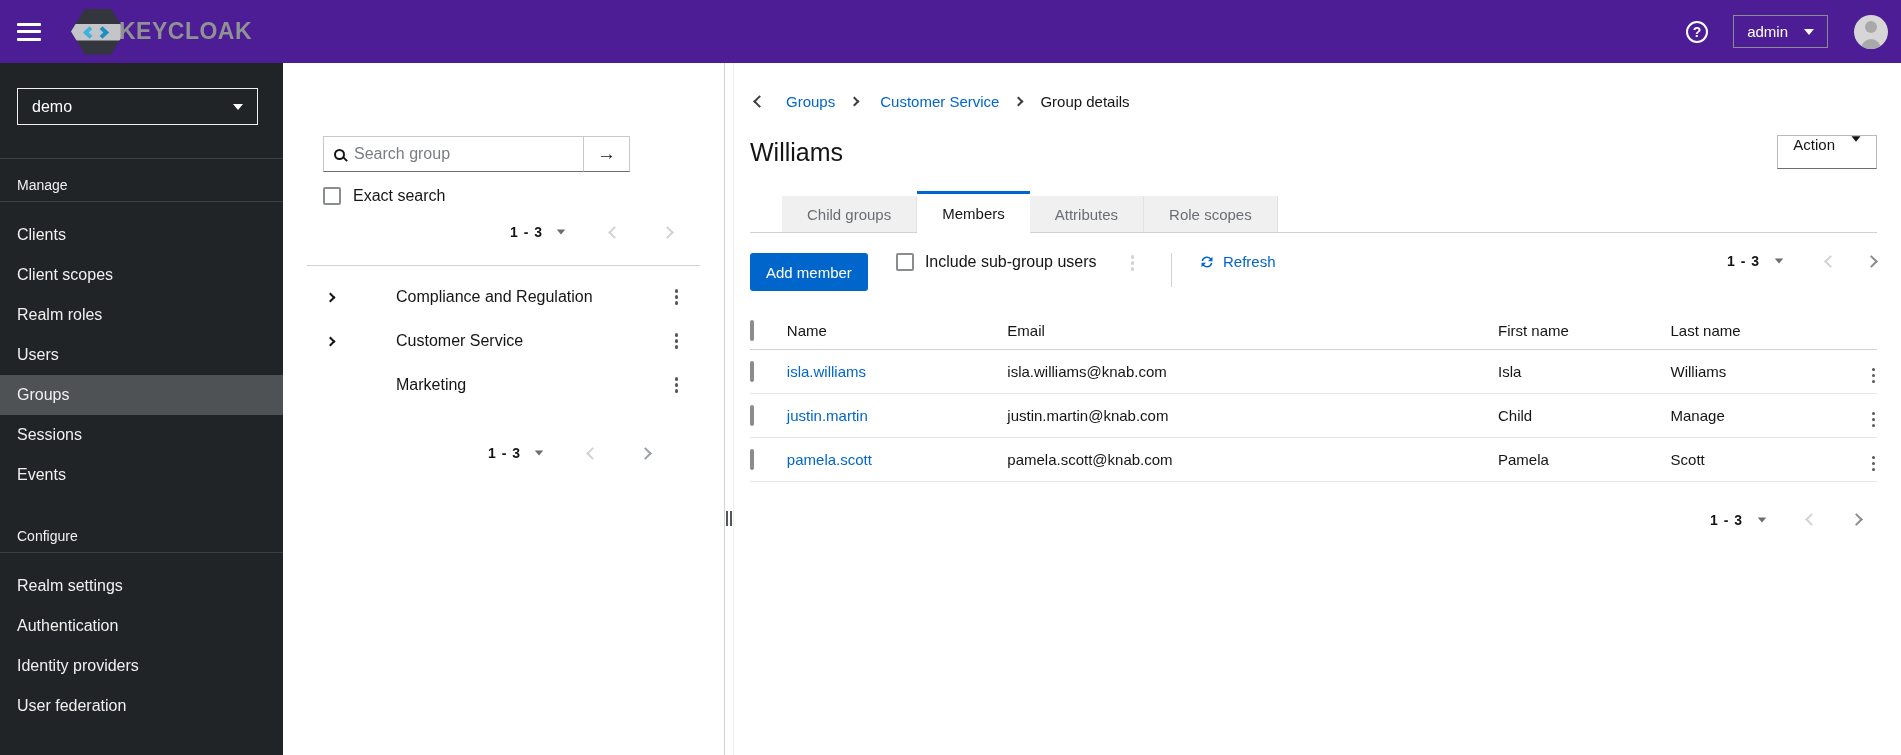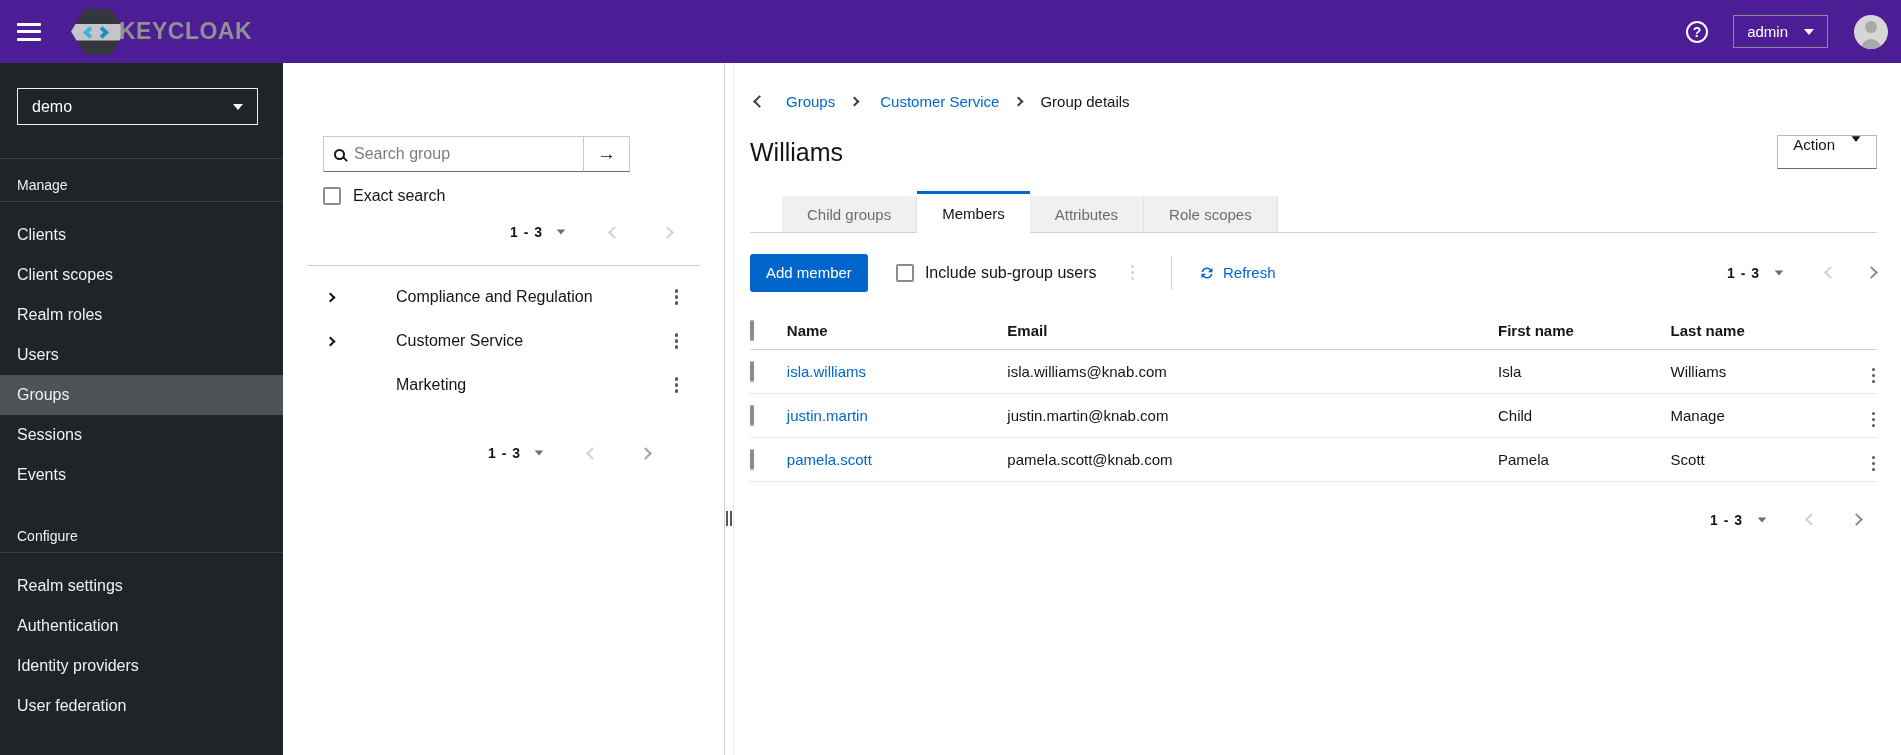--- a/index.html
+++ b/index.html
@@ -123,38 +123,38 @@
     display:flex; align-items:flex-start; padding:0 15px; font-size:15px; color:#151515; cursor:pointer; }
   .action-btn .caret { margin-left:16px; color:#151515; transform:scale(0.9); }
   .tabs { margin-top:22px; display:flex; align-items:flex-end; height:42px;
     border-bottom:1px solid #d2d2d2; padding-left:32px;text-align:center; }
   .tab { height:36px; background:#f0f0f0; display:flex; align-items:center; padding:0 25px;
     font-size:15px; color:#6a6e73; cursor:pointer; border-right:1px solid #e2e2e2; }
   .tab.active { height:42px; background:#ffffff; border-top:3px solid #0066cc; color:#151515;
     margin-bottom:-1px; border-right:none; }
   .tab.after-active { border-left:none; }
 
-  .toolbar { margin-top:20px; display:flex; align-items:center; height:39px; }
+  .toolbar { margin-top:20px; display:flex; align-items:flex-start; height:39px; }
   .btn-primary { height:38px; background:#0066cc; color:#ffffff; border:none; border-radius:3px;
     font-size:15px; padding:0 16px; cursor:pointer; font-family:"Liberation Sans",sans-serif; }
   .include-group { display:flex; align-items:center; margin-left:28px; }
   .include-group label { margin-left:11px; font-size:16px; color:#151515; }
   .toolbar .kebab.light { margin-left:32px; }
   .toolbar-divider { width:1px; height:34px; background:#d2d2d2; margin-left:35px; }
   .refresh-link { display:flex; align-items:center; margin-left:27px; color:#0066cc; font-size:15px;
     cursor:pointer; }
   .refresh-link svg { margin-right:8px; }
   .toolbar-spacer { flex:1; }
   .main-pg { padding-right:1px; }
   .main-pg .pg-caret { margin-left:14px; }
   .main-pg .chev-left { margin-left:42px; }
   .main-pg .chev-right { margin-left:32px; border-color:#8a8d90; }
 
   table.members { width:100%; border-collapse:collapse; margin-top:21px; font-size:15px; }
-  table.members th { text-align:left; font-weight:bold; color:#151515; height:36px;
+  table.members th { text-align:left; font-weight:normal; color:#151515; height:36px;
     border-bottom:1px solid #d2d2d2; padding:0;margin-left:48px; }
   table.members td { height:44px; border-bottom:1px solid #e7e7e7; padding:0; }
   .col-cb { width:37px; } .col-name { width:221px; } .col-email { width:492px; }
   .col-first { width:173px; } .col-last { width:167px; } .col-kebab { width:40px; }
   td.cell-cb, th.cell-cb { padding-left:5px; }
   .name-link { color:#0066cc; text-decoration:none; cursor:pointer;text-align:right; }
   td.cell-kebab { text-align:right; padding-right:6px; }
 
   .bottom-pg { margin-top:30px; justify-content:flex-end; padding-right:16px; }
   .bottom-pg .pg-caret { margin-left:14px; }

